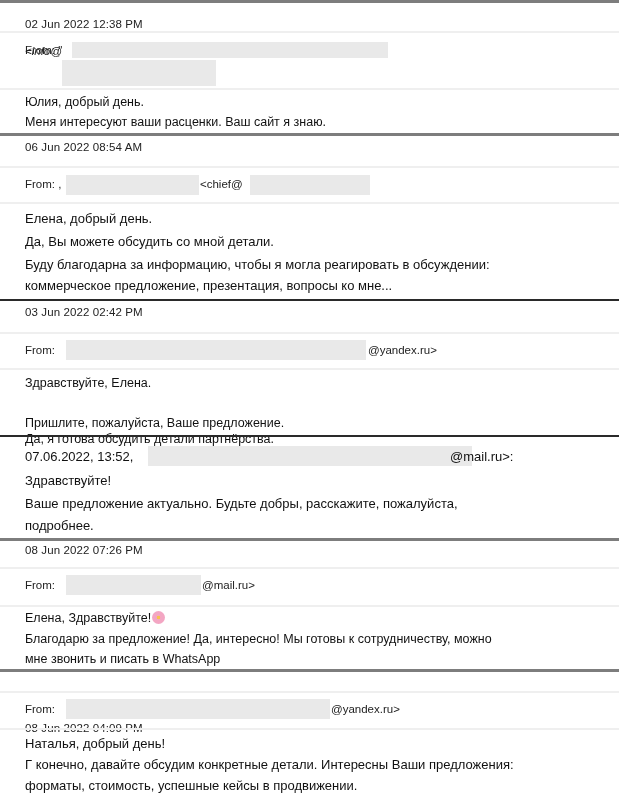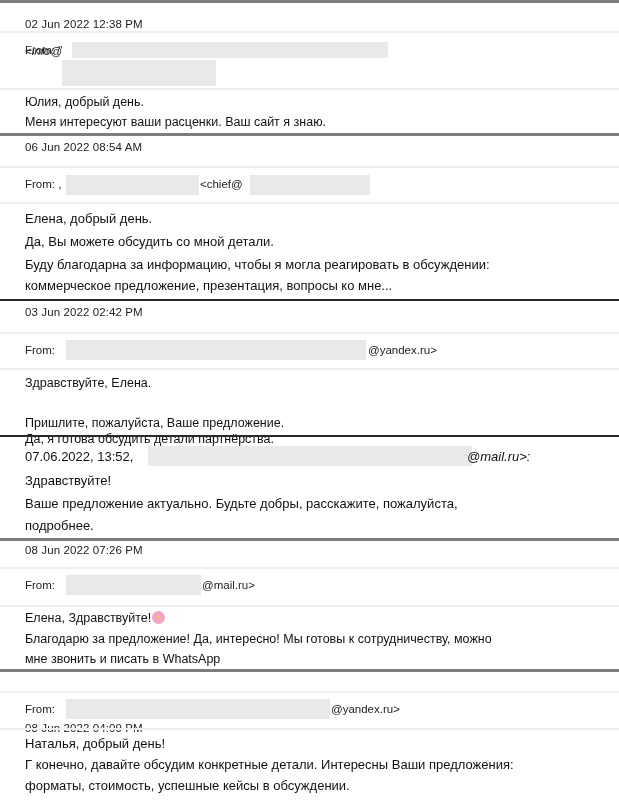--- a/index.html
+++ b/index.html
@@ -53,21 +53,21 @@
 <div class="redact" style="left:66px;top:340px;width:300px;height:20px;"></div>
 <div class="txt from" style="left:368px;top:344px;">@yandex.ru&gt;</div>
 <div class="abs line-light" style="top:368px;"></div>
 <div class="txt body" style="top:373px;">Здравствуйте, Елена.</div>
 <div class="txt body" style="top:393px;margin-top:36px;">Да, я готова обсудить детали партнёрства.</div>
 <div class="txt body" style="top:413px;">Пришлите, пожалуйста, Ваше предложение.</div>
 
 <div class="abs line-dark" style="top:435px;"></div>
 <div class="txt body-big" style="top:446px;">07.06.2022, 13:52,</div>
 <div class="redact" style="left:148px;top:446px;width:324px;height:20px;"></div>
-<div class="txt body-big" style="left:467px;top:446px;font-style:italic;">@mail.ru&gt;:</div>
+<div class="txt body-big" style="left:450px;top:446px;">@mail.ru&gt;:</div>
 <div class="txt body-big" style="top:470px;">Здравствуйте!</div>
 <div class="txt body-big" style="top:493px;">Ваше предложение актуально. Будьте добры, расскажите, пожалуйста,</div>
 <div class="txt body-big" style="top:515px;">подробнее.</div>
 
 <div class="abs line-gray" style="top:538px;"></div>
 <div class="txt date" style="top:544px;">08 Jun 2022 07:26 PM</div>
 <div class="abs line-light" style="top:567px;"></div>
 <div class="txt from" style="top:579px;">From:</div>
 <div class="redact" style="left:66px;top:575px;width:135px;height:20px;"></div>
 <div class="txt from" style="left:202px;top:579px;">@mail.ru&gt;</div>
@@ -80,13 +80,13 @@
 
 <div class="abs line-gray" style="top:669px;"></div>
 <div class="txt date" style="top:674px;margin-top:48px;">08 Jun 2022 04:09 PM</div>
 <div class="abs line-light" style="top:691px;"></div>
 <div class="txt from" style="top:703px;">From:</div>
 <div class="redact" style="left:66px;top:699px;width:264px;height:20px;"></div>
 <div class="txt from" style="left:331px;top:703px;">@yandex.ru&gt;</div>
 <div class="abs line-light" style="top:728px;"></div>
 <div class="txt body-big" style="top:733px;">Наталья, добрый день!</div>
 <div class="txt body-big" style="top:754px;">Г    конечно, давайте обсудим конкретные детали. Интересны Ваши предложения:</div>
-<div class="txt body-big" style="top:775px;">форматы, стоимость, успешные кейсы в обсуждении.</div>
+<div class="txt body-big" style="top:775px;">форматы, стоимость, успешные кейсы в продвижении.</div>
 
 </body></html>

